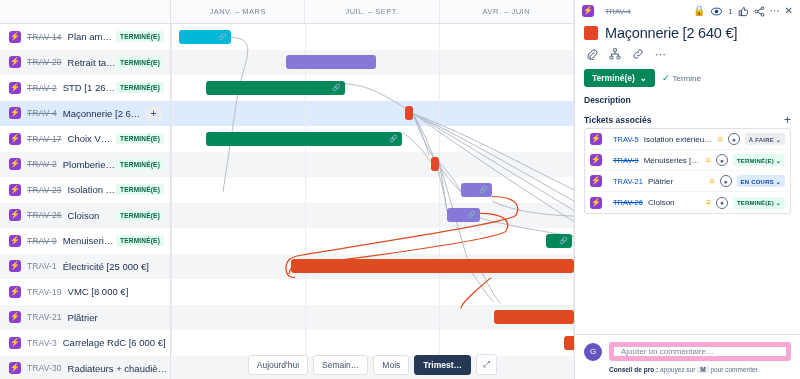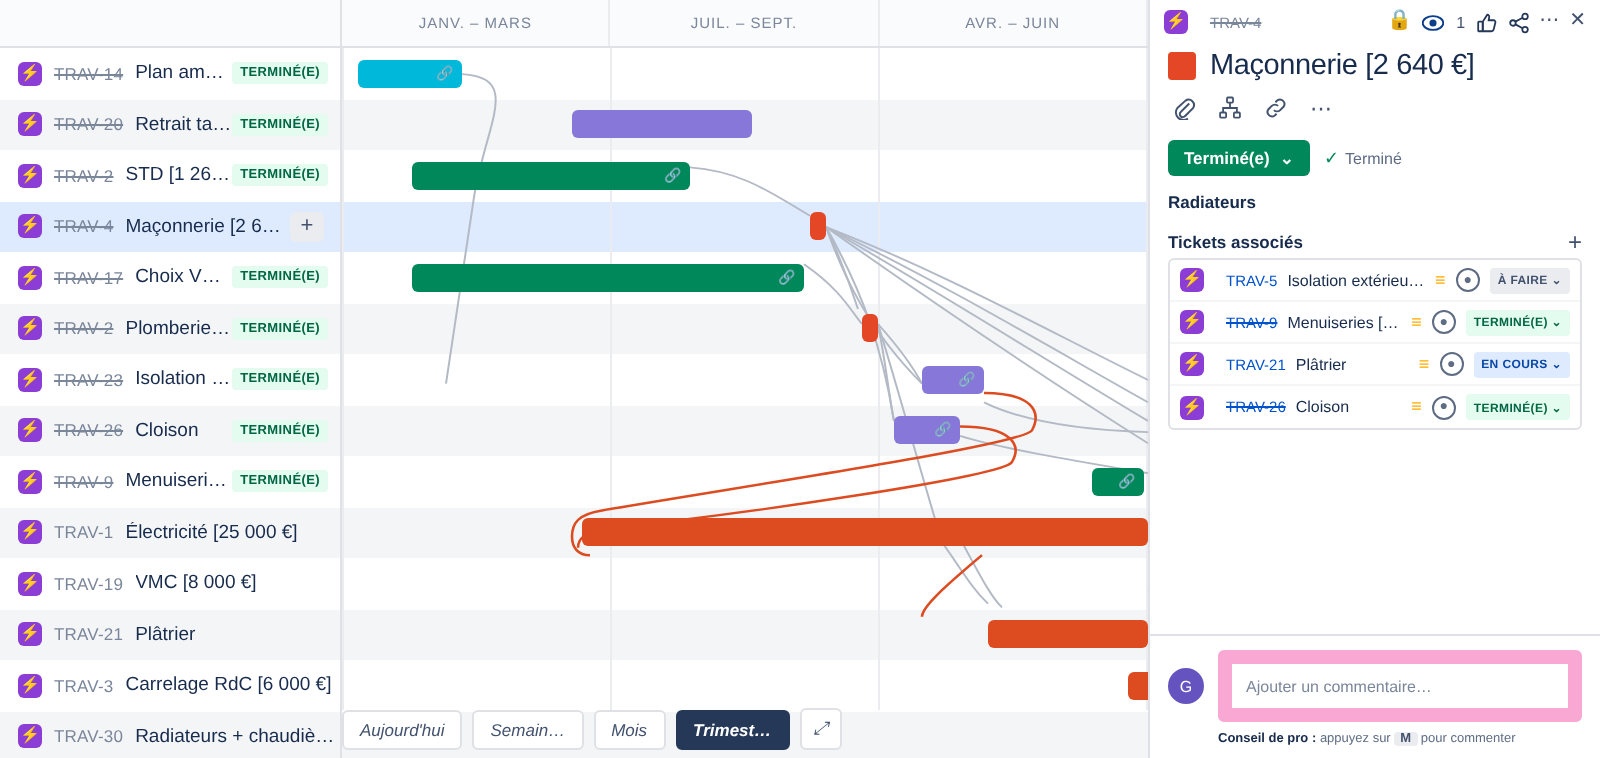--- a/index.html
+++ b/index.html
@@ -78,22 +78,22 @@
   }
   .bar .lnk { font-size: 7px; color: #fff; opacity: .9; }
   .bar.thin { padding-right: 0; justify-content: center; }
 
   svg.links { position: absolute; left: 0; top: 0; width: 100%; height: 100%;
               overflow: visible; pointer-events: none; }
 
   
   .toolbar {
     position: absolute; left: 171px; right: 0; bottom: 0; height: 29px;
-    display: flex; align-items: center; justify-content: flex-start; gap: 5px;
-    background: transparent; z-index: 4; font-style: italic;
+    display: flex; align-items: center; justify-content: center; gap: 5px;
+    background: transparent; z-index: 4;
   }
   .tbtn {
     font-size: 8.5px; color: #42526e; background: #fff;
     border: 1px solid #dfe1e6; border-radius: 3px; padding: 4px 8px;
     white-space: nowrap;
   }
   .tbtn.active { background: #253858; color: #fff; border-color: #253858; font-weight: bold; }
   .tbtn.icon { padding: 4px 6px; font-size: 9px; }
 
   
@@ -159,21 +159,21 @@
   .b-prog { background: #deebff; color: #0747a6; }
 
   .p-foot { position: absolute; left: 0; right: 0; bottom: 0; padding: 7px 9px 6px;
             border-top: 1px solid #dfe1e6; background: #fff; }
   .cmt { display: flex; align-items: center; gap: 7px; }
   .cmt-av {
     width: 18px; height: 18px; border-radius: 50%; background: #6554c0; color: #fff;
     font-size: 8px; display: flex; align-items: center; justify-content: center; flex: none;
   }
   .cmt-in {
-    flex: 1 1 auto; border: 7px solid #f9a8d4; border-radius: 3px; height: 36px;
+    flex: 1 1 auto; border: 5px solid #f9a8d4; border-radius: 3px; height: 19px;
     font-size: 8px; color: #7a869a; display: flex; align-items: center; padding: 0 7px;
   }
   .cmt-tip { font-size: 6.5px; color: #5e6c84; margin: 5px 0 0 25px; }
   .cmt-tip b { color: #172b4d; }
   .kbd { background: #ebecf0; border-radius: 2px; padding: 0 3px; color: #42526e; font-weight: bold; }
 </style>
 </head>
 <body>
 
 <div class="app">
@@ -425,21 +425,21 @@
       <span class="st-btn">
         <span>Terminé(e)</span>
         <span>⌄</span>
       </span>
       <span class="st-note">
         <span class="chk">✓</span>
         <span>Terminé</span>
       </span>
     </div>
 
-    <div class="p-sec">Radiateurs</div>
+    <div class="p-sec">Description</div>
 
     <div class="p-sec-row">
       <span class="t">Tickets associés</span>
       <span class="plus">+</span>
     </div>
     <div class="linklist" id="links">
         <div class="linkrow">
           <span class="tkicon">⚡</span>
           <span class="lr-key">TRAV-5</span>
           <span class="lr-name">Isolation extérieu…</span>

